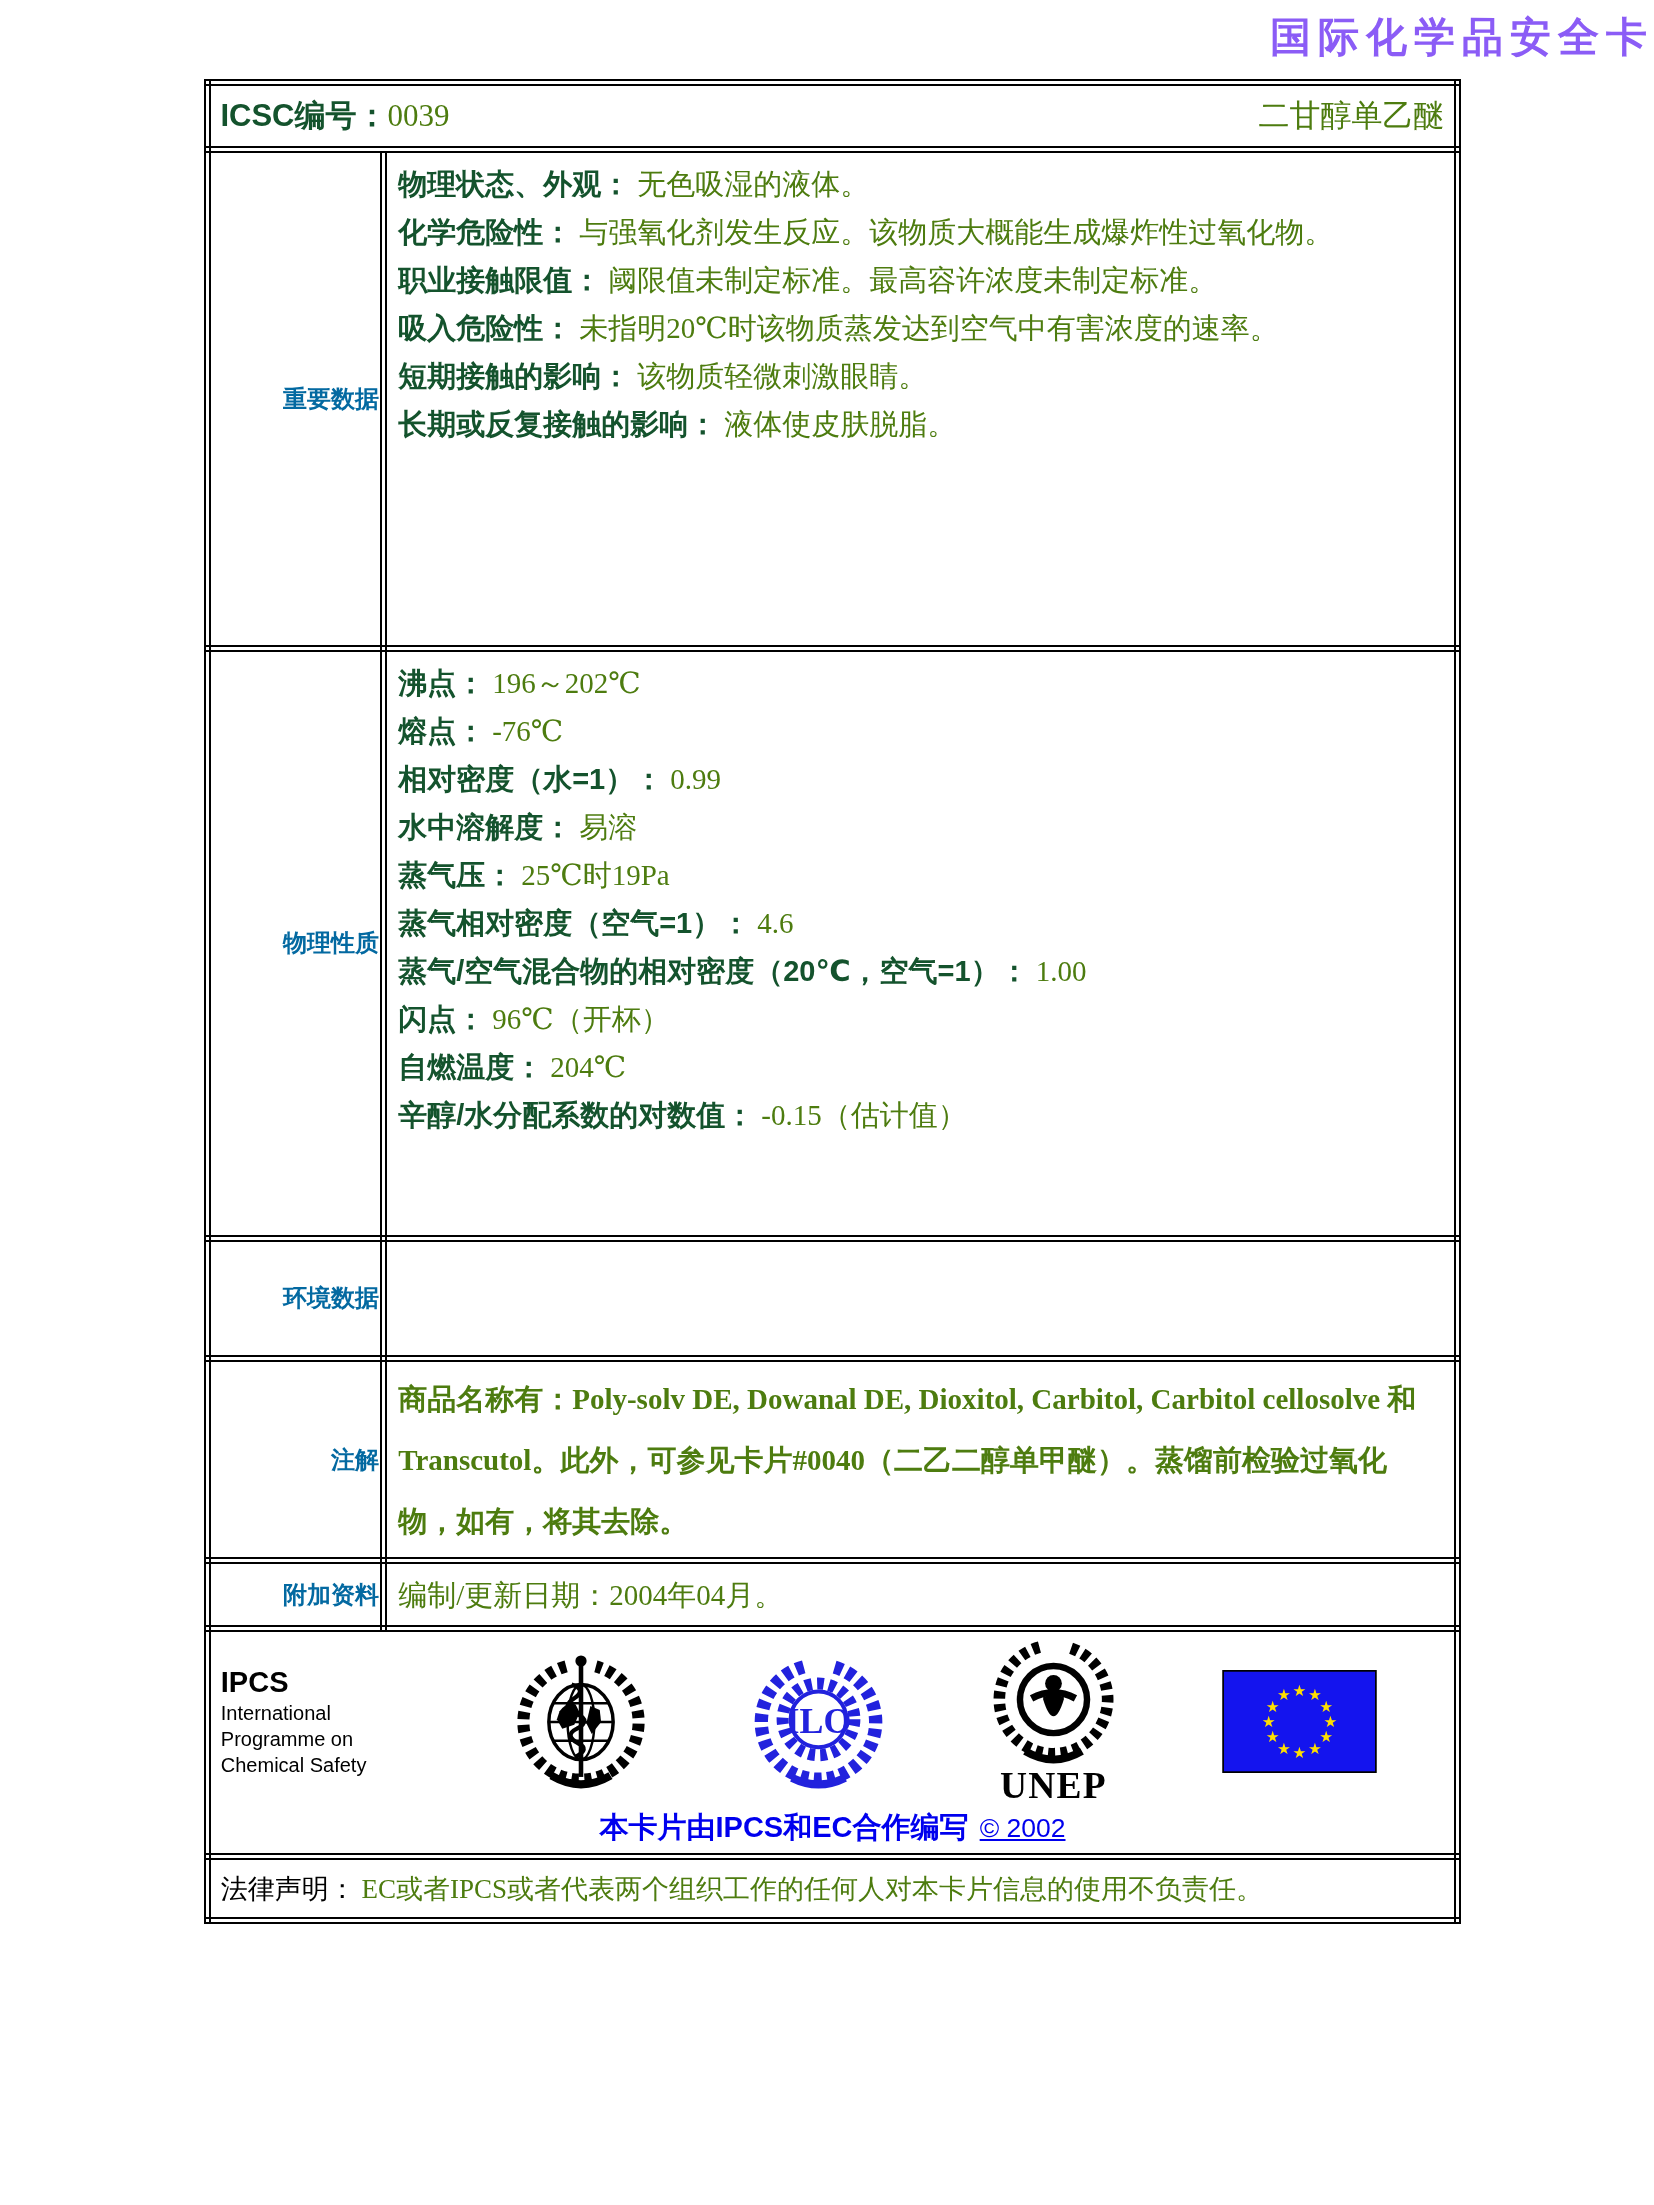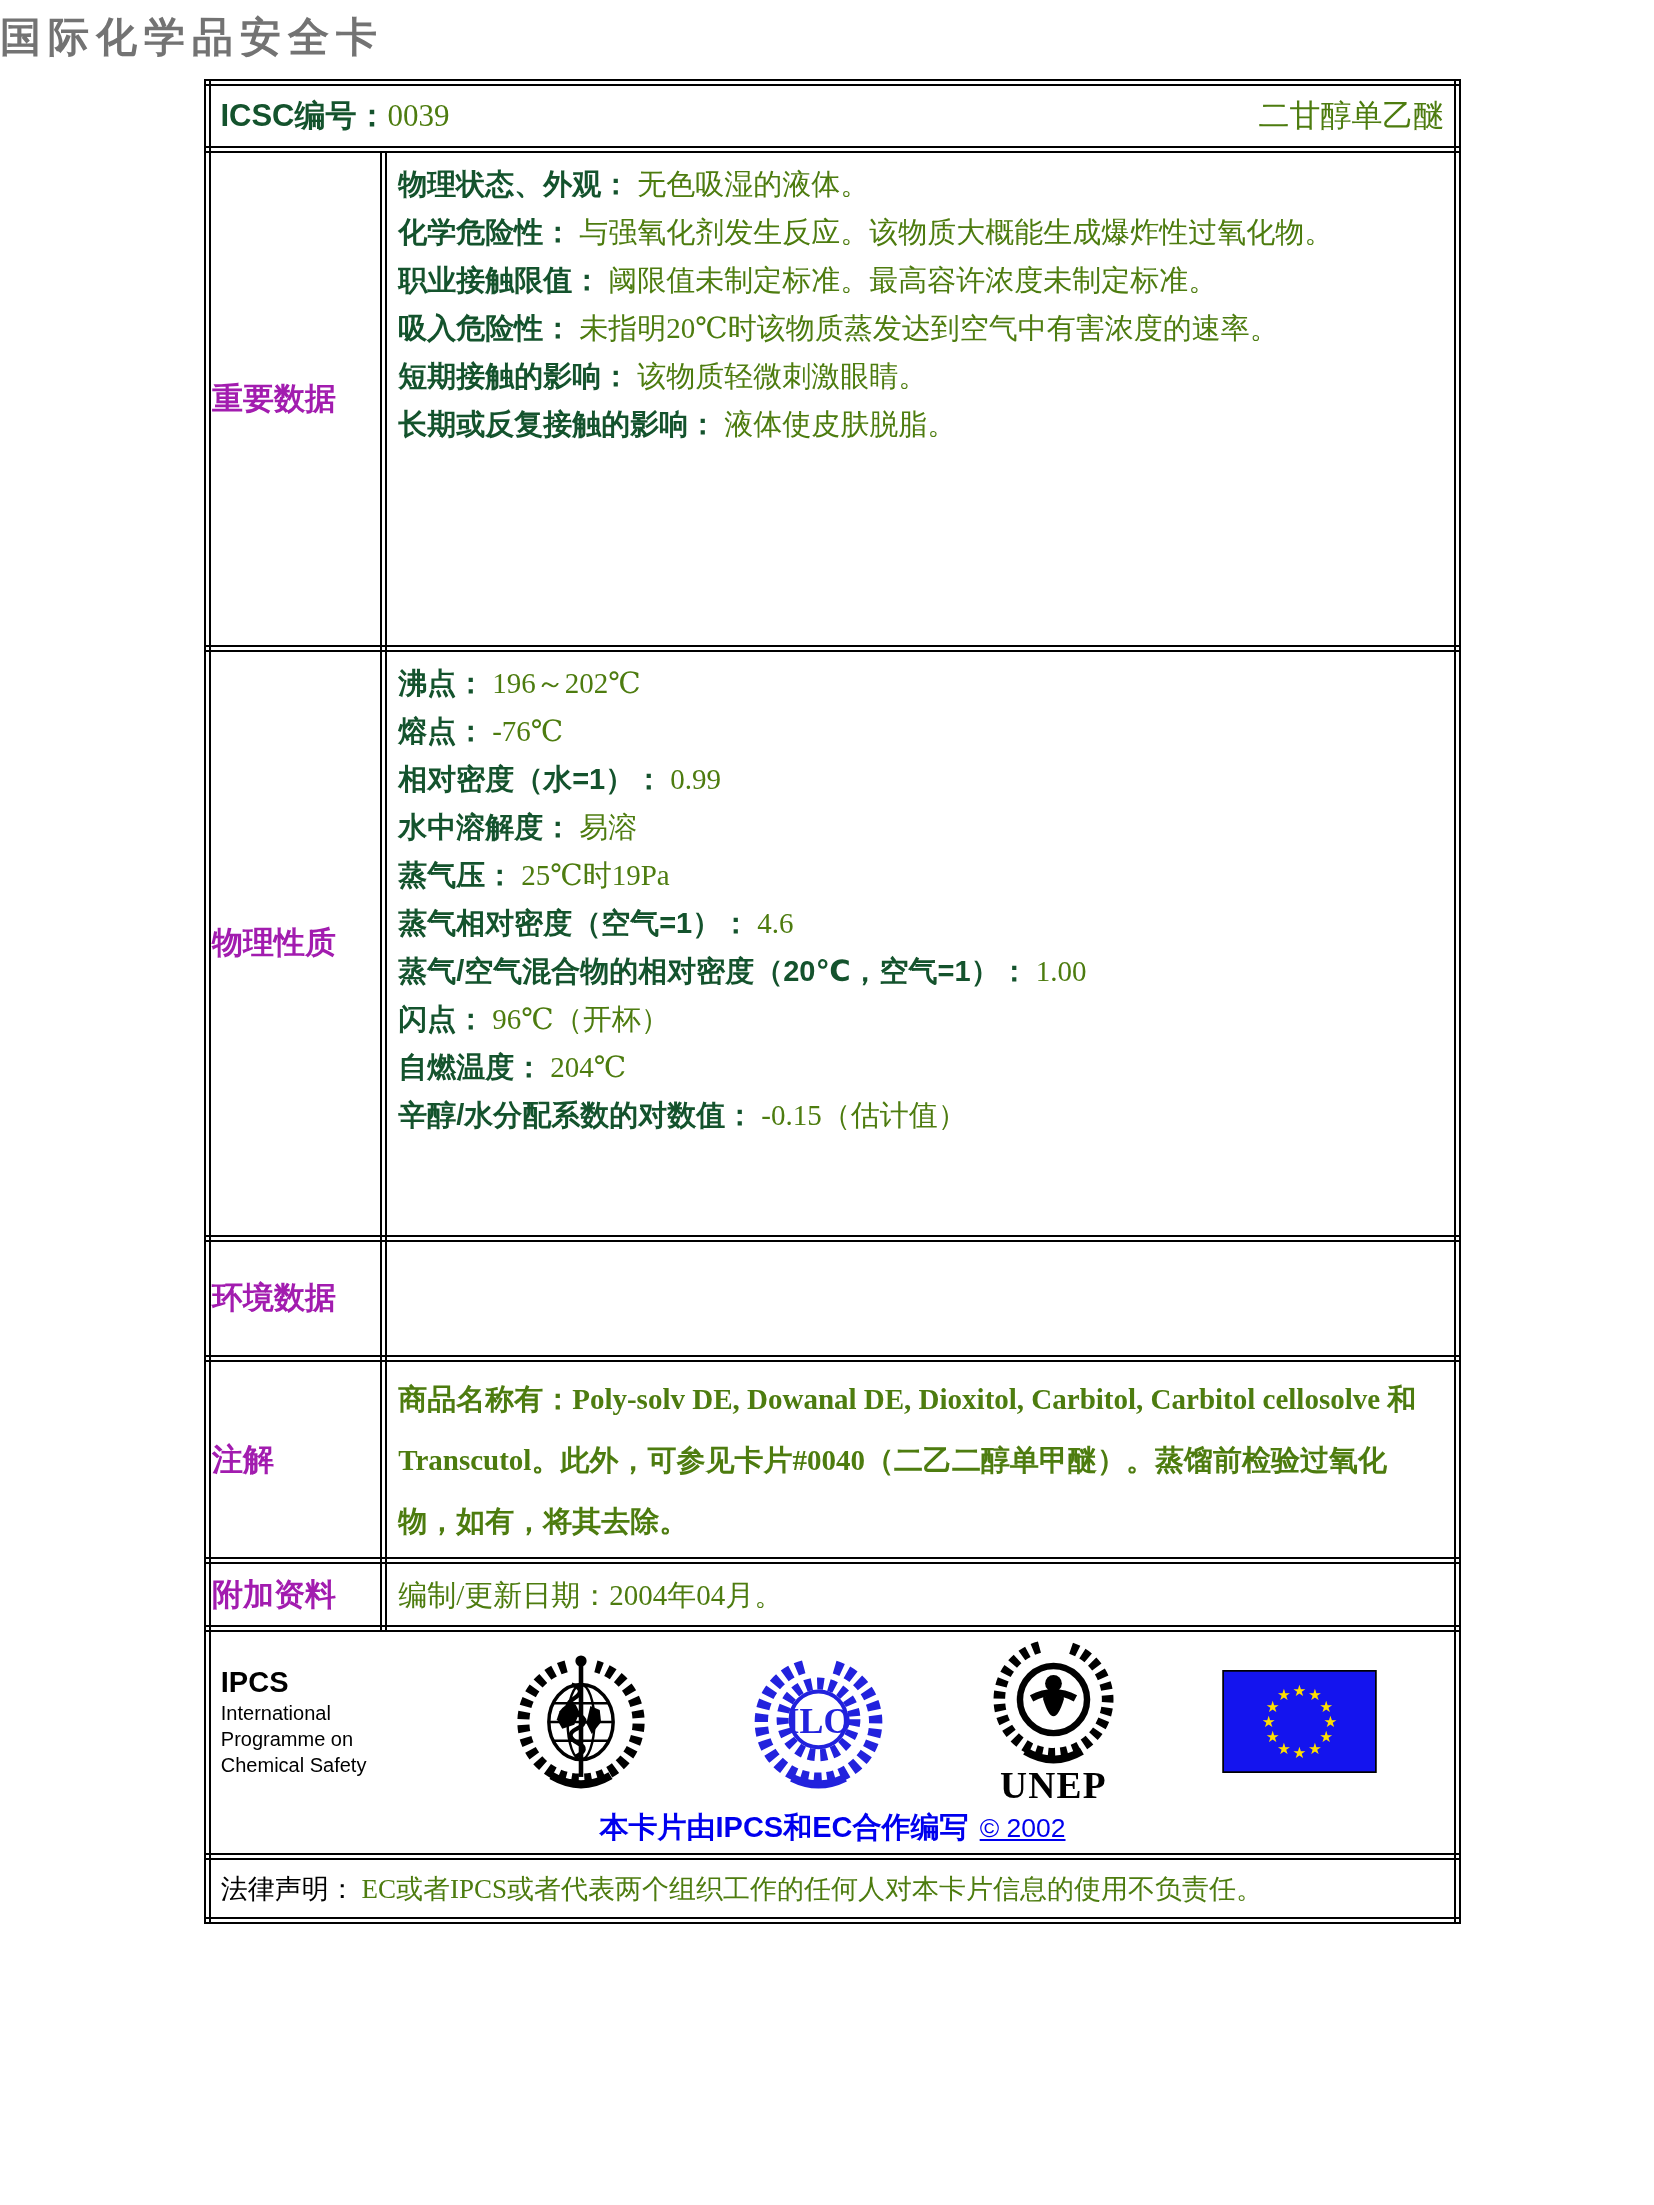--- a/index.html
+++ b/index.html
@@ -7,22 +7,22 @@
   body {
     width: 1654px; height: 2205px;
     background: #ffffff;
     font-family: "Liberation Serif","DejaVu Serif",serif;
     color: #000;
     position: relative;
     overflow: hidden;
   }
   .title {
     margin: 9.8px 0 14px 0;
-    text-align: left;
-    color: #737373;
+    text-align: right;
+    color: #8b5cf6;
     font-size: 41px;
     font-weight: bold;
     letter-spacing: 7px;
     font-family: Liberation Serif, serif;
   }
   table.card {
     border-collapse: collapse;
     margin-left: 204px;
     width: 1257px;
     table-layout: fixed;
@@ -39,24 +39,24 @@
   .row-header td { height: 67px; }
 
   .lbl {
     color: #14532d;
     font-weight: bold;
     font-family: "Liberation Sans","DejaVu Sans",sans-serif;
   }
   .blk { color:#4d7c0f; }
 
   .label-cell {
-    text-align: left;
+    text-align: right;
     vertical-align: middle;
-    font-size: 31px;
-    color: #a21caf;
+    font-size: 24px;
+    color: #0369a1;
     font-weight: bold;
     font-family: "Liberation Sans","DejaVu Sans",sans-serif;
   }
   .content-cell {
     vertical-align: top;
     padding: 7px 11.2px 5.6px 11.2px;
     font-size: 29px;
     line-height: 48px;
   }
   .entry > .lbl { margin-right: 7px; }

